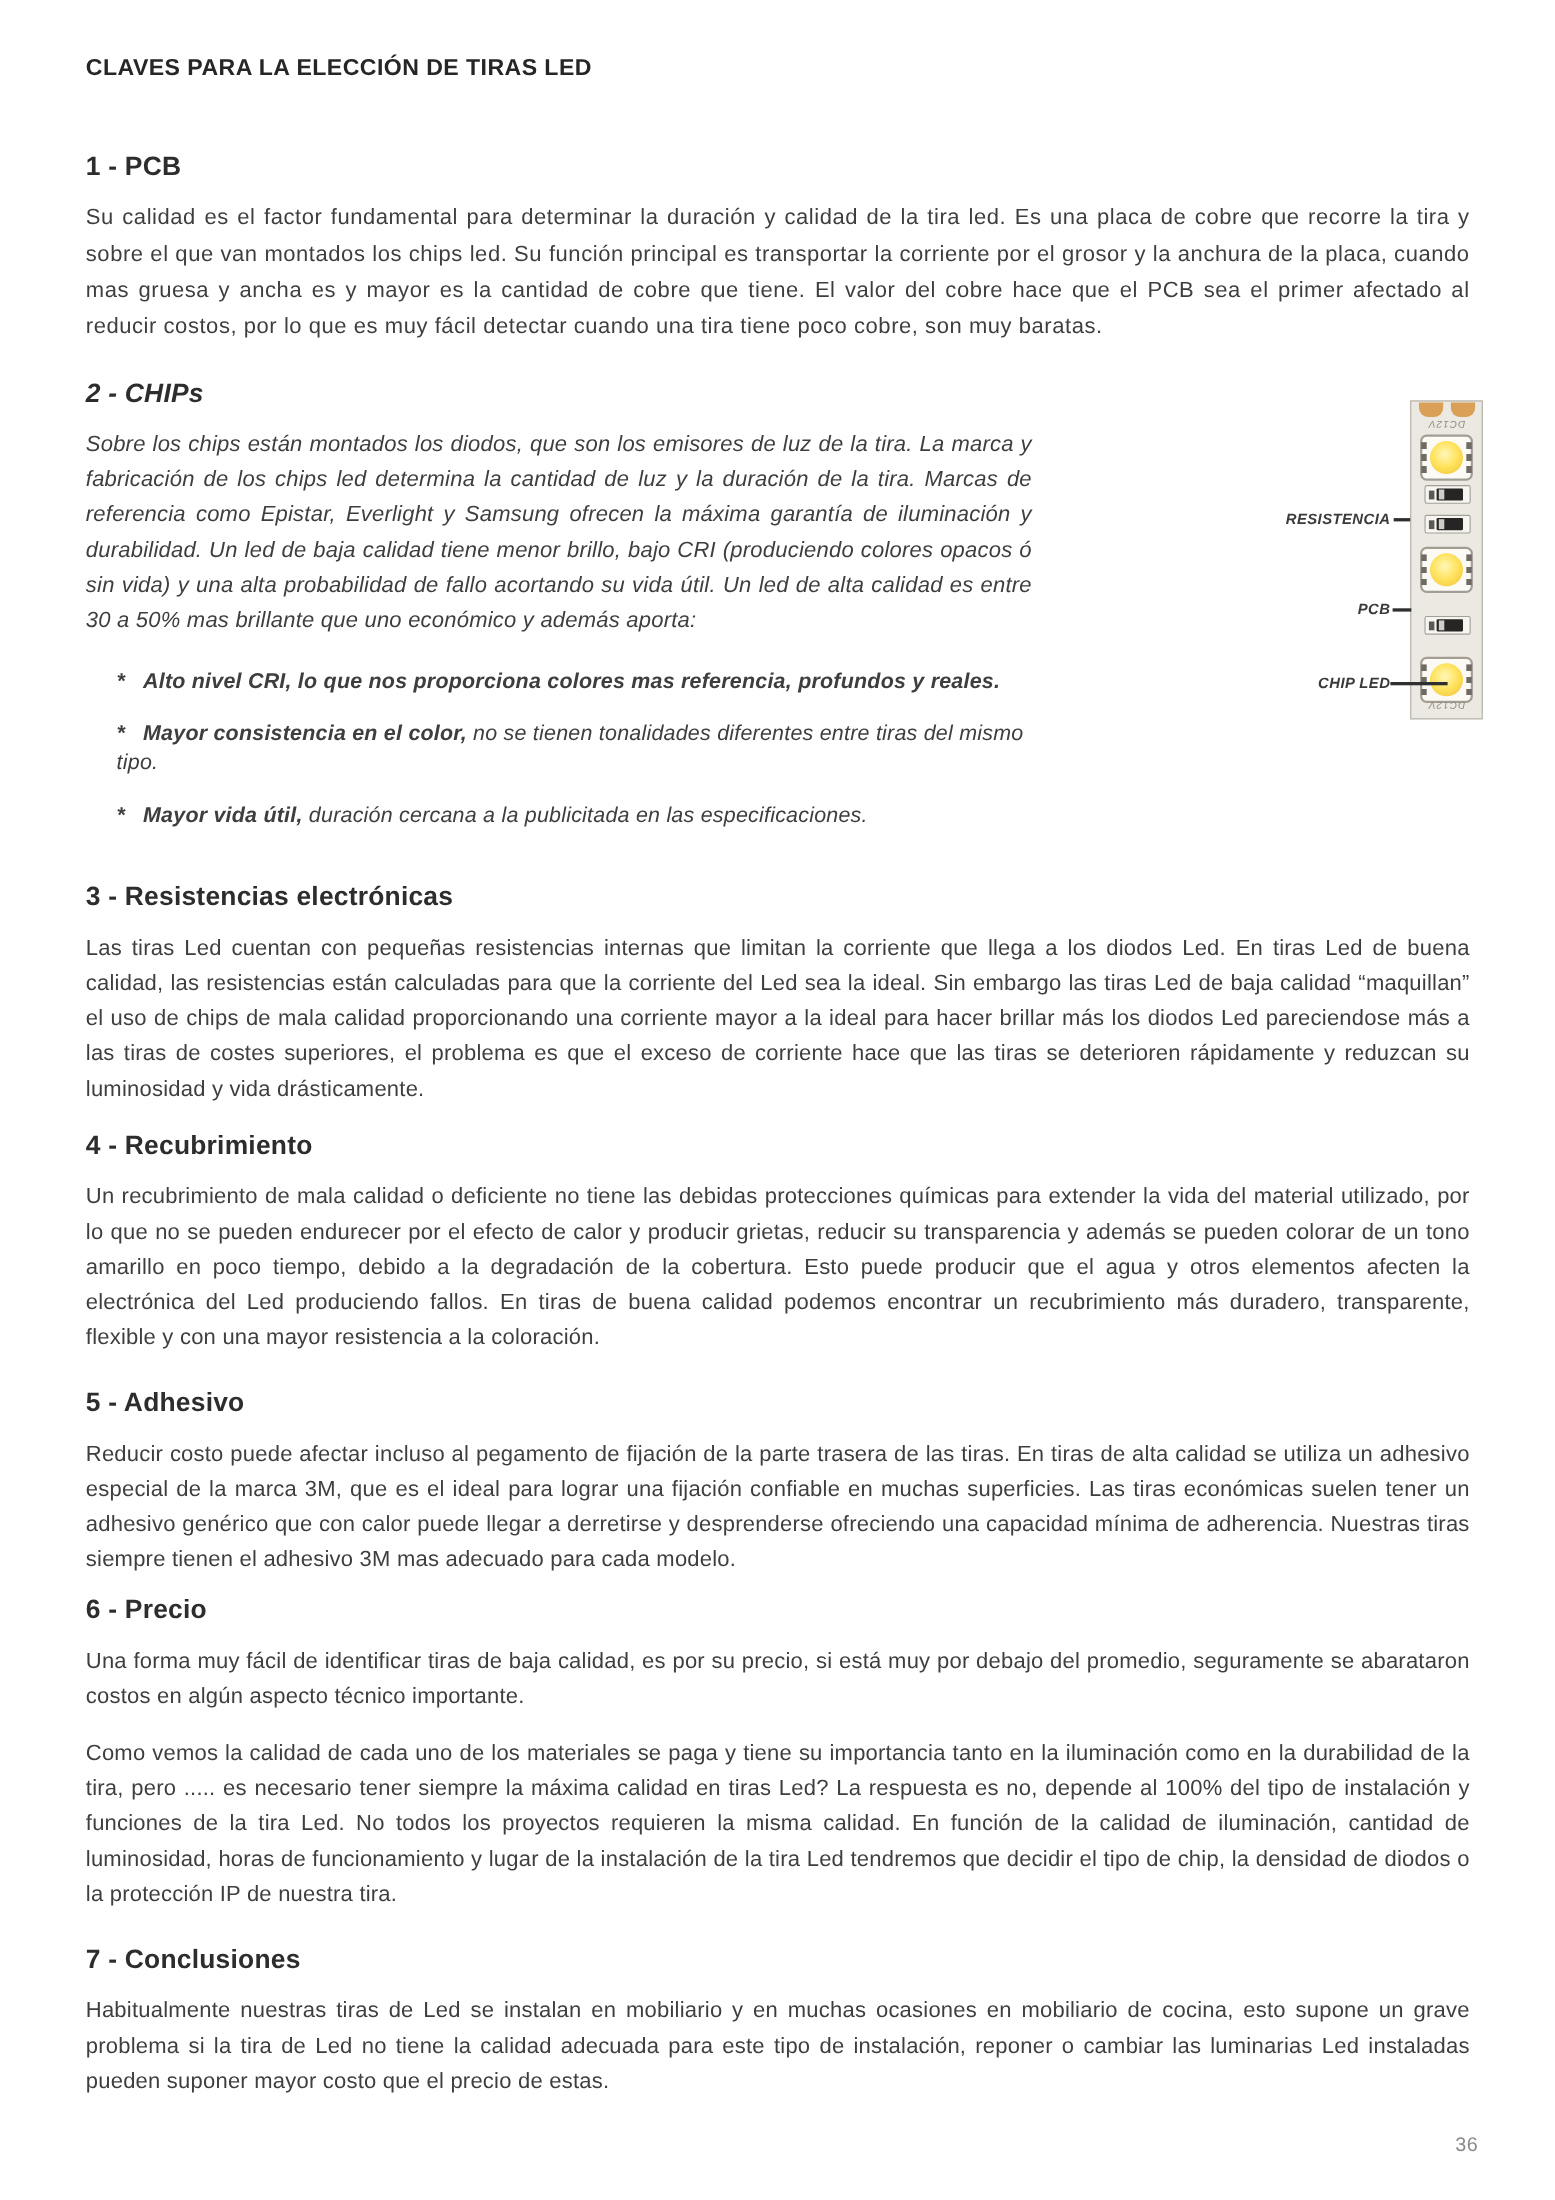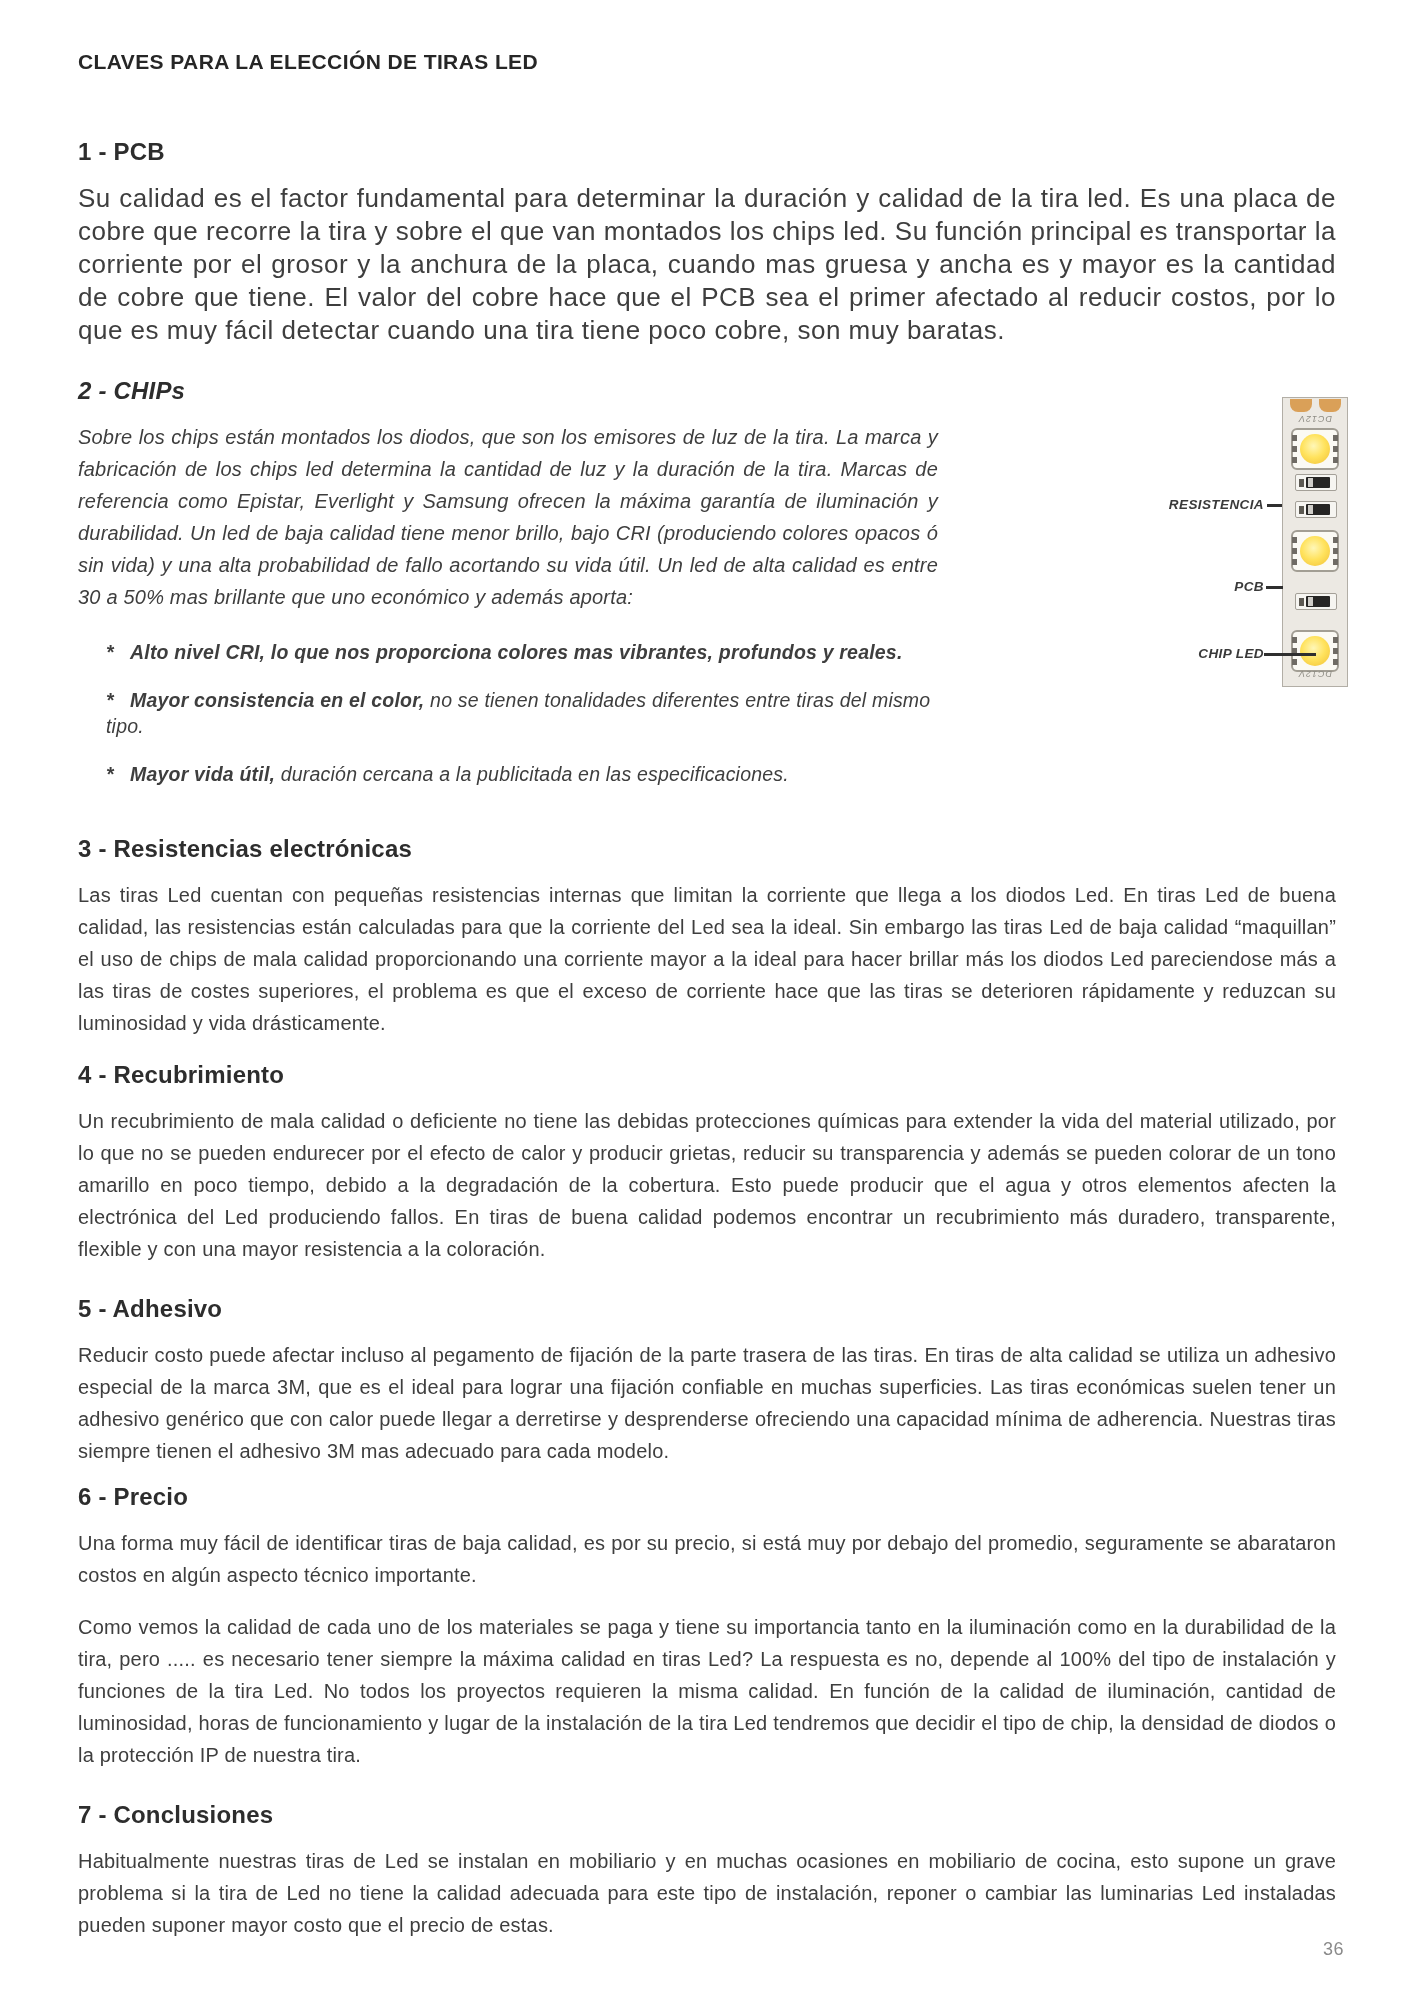--- a/index.html
+++ b/index.html
@@ -38,21 +38,21 @@
   .h3 { margin-top:48px; }
   .h4 { margin-top:22px; }
   .h5 { margin-top:30px; }
   .h6 { margin-top:16px; }
   .h7 { margin-top:30px; }
   .body-text {
     margin-top:16px;
     font-size:20px; line-height:32px; letter-spacing:0.2px;
     color:#3e3e3e; text-align:justify;
   }
-  .sec1-text { font-size:26px; line-height:33px; letter-spacing:0.5px; }
+  .sec1-text { font-size:20px; line-height:33px; letter-spacing:0.5px; }
   .sec2-text { width:860px; }
   .p-gap { margin-top:20px; }
   
   .bullets { margin-top:26px; margin-left:28px; list-style:none; }
   .bullet-item {
     margin-bottom:22px; font-size:19.5px; line-height:26px;
     letter-spacing:0.2px; color:#3e3e3e; max-width:830px;
   }
   .bullet-mark { font-weight:bold; display:inline-block; width:24px; }
   .bullet-lead { font-weight:bold; }
@@ -123,21 +123,21 @@
     <div class="sec-heading h1">1 - PCB</div>
     <p class="body-text sec1-text">Su calidad es el factor fundamental para determinar la duración y calidad de la tira led. Es una placa de cobre que recorre la tira y sobre el que van montados los chips led. Su función principal es transportar la corriente por el grosor y la anchura de la placa, cuando mas gruesa y ancha es y mayor es la cantidad de cobre que tiene. El valor del cobre hace que el PCB sea el primer afectado al reducir costos, por lo que es muy fácil detectar cuando una tira tiene poco cobre, son muy baratas.</p>
   </div>
 
   <div class="sec2-wrap">
     <div class="sec-heading h2">2 - CHIPs</div>
     <p class="body-text sec2-text">Sobre los chips están montados los diodos, que son los emisores de luz de la tira. La marca y fabricación de los chips led determina la cantidad de luz y la duración de la tira. Marcas de referencia como Epistar, Everlight y Samsung ofrecen la máxima garantía de iluminación y durabilidad. Un led de baja calidad tiene menor brillo, bajo CRI (produciendo colores opacos ó sin vida) y una alta probabilidad de fallo acortando su vida útil. Un led de alta calidad es entre 30 a 50% mas brillante que uno económico y además aporta:</p>
 
     <ul class="bullets">
       <li class="bullet-item">
-        <span class="bullet-mark">*</span><span class="bullet-lead">Alto nivel CRI, lo que nos proporciona colores mas vibrantes, profundos y reales.</span><span></span>
+        <span class="bullet-mark">*</span><span class="bullet-lead">Alto nivel CRI, lo que nos proporciona colores mas referencia, profundos y reales.</span><span></span>
       </li>
       <li class="bullet-item">
         <span class="bullet-mark">*</span><span class="bullet-lead">Mayor consistencia en el color,</span><span> no se tienen tonalidades diferentes entre tiras del mismo tipo.</span>
       </li>
       <li class="bullet-item">
         <span class="bullet-mark">*</span><span class="bullet-lead">Mayor vida útil,</span><span> duración cercana a la publicitada en las especificaciones.</span>
       </li>
     </ul>
 
     <div class="strip-figure">

